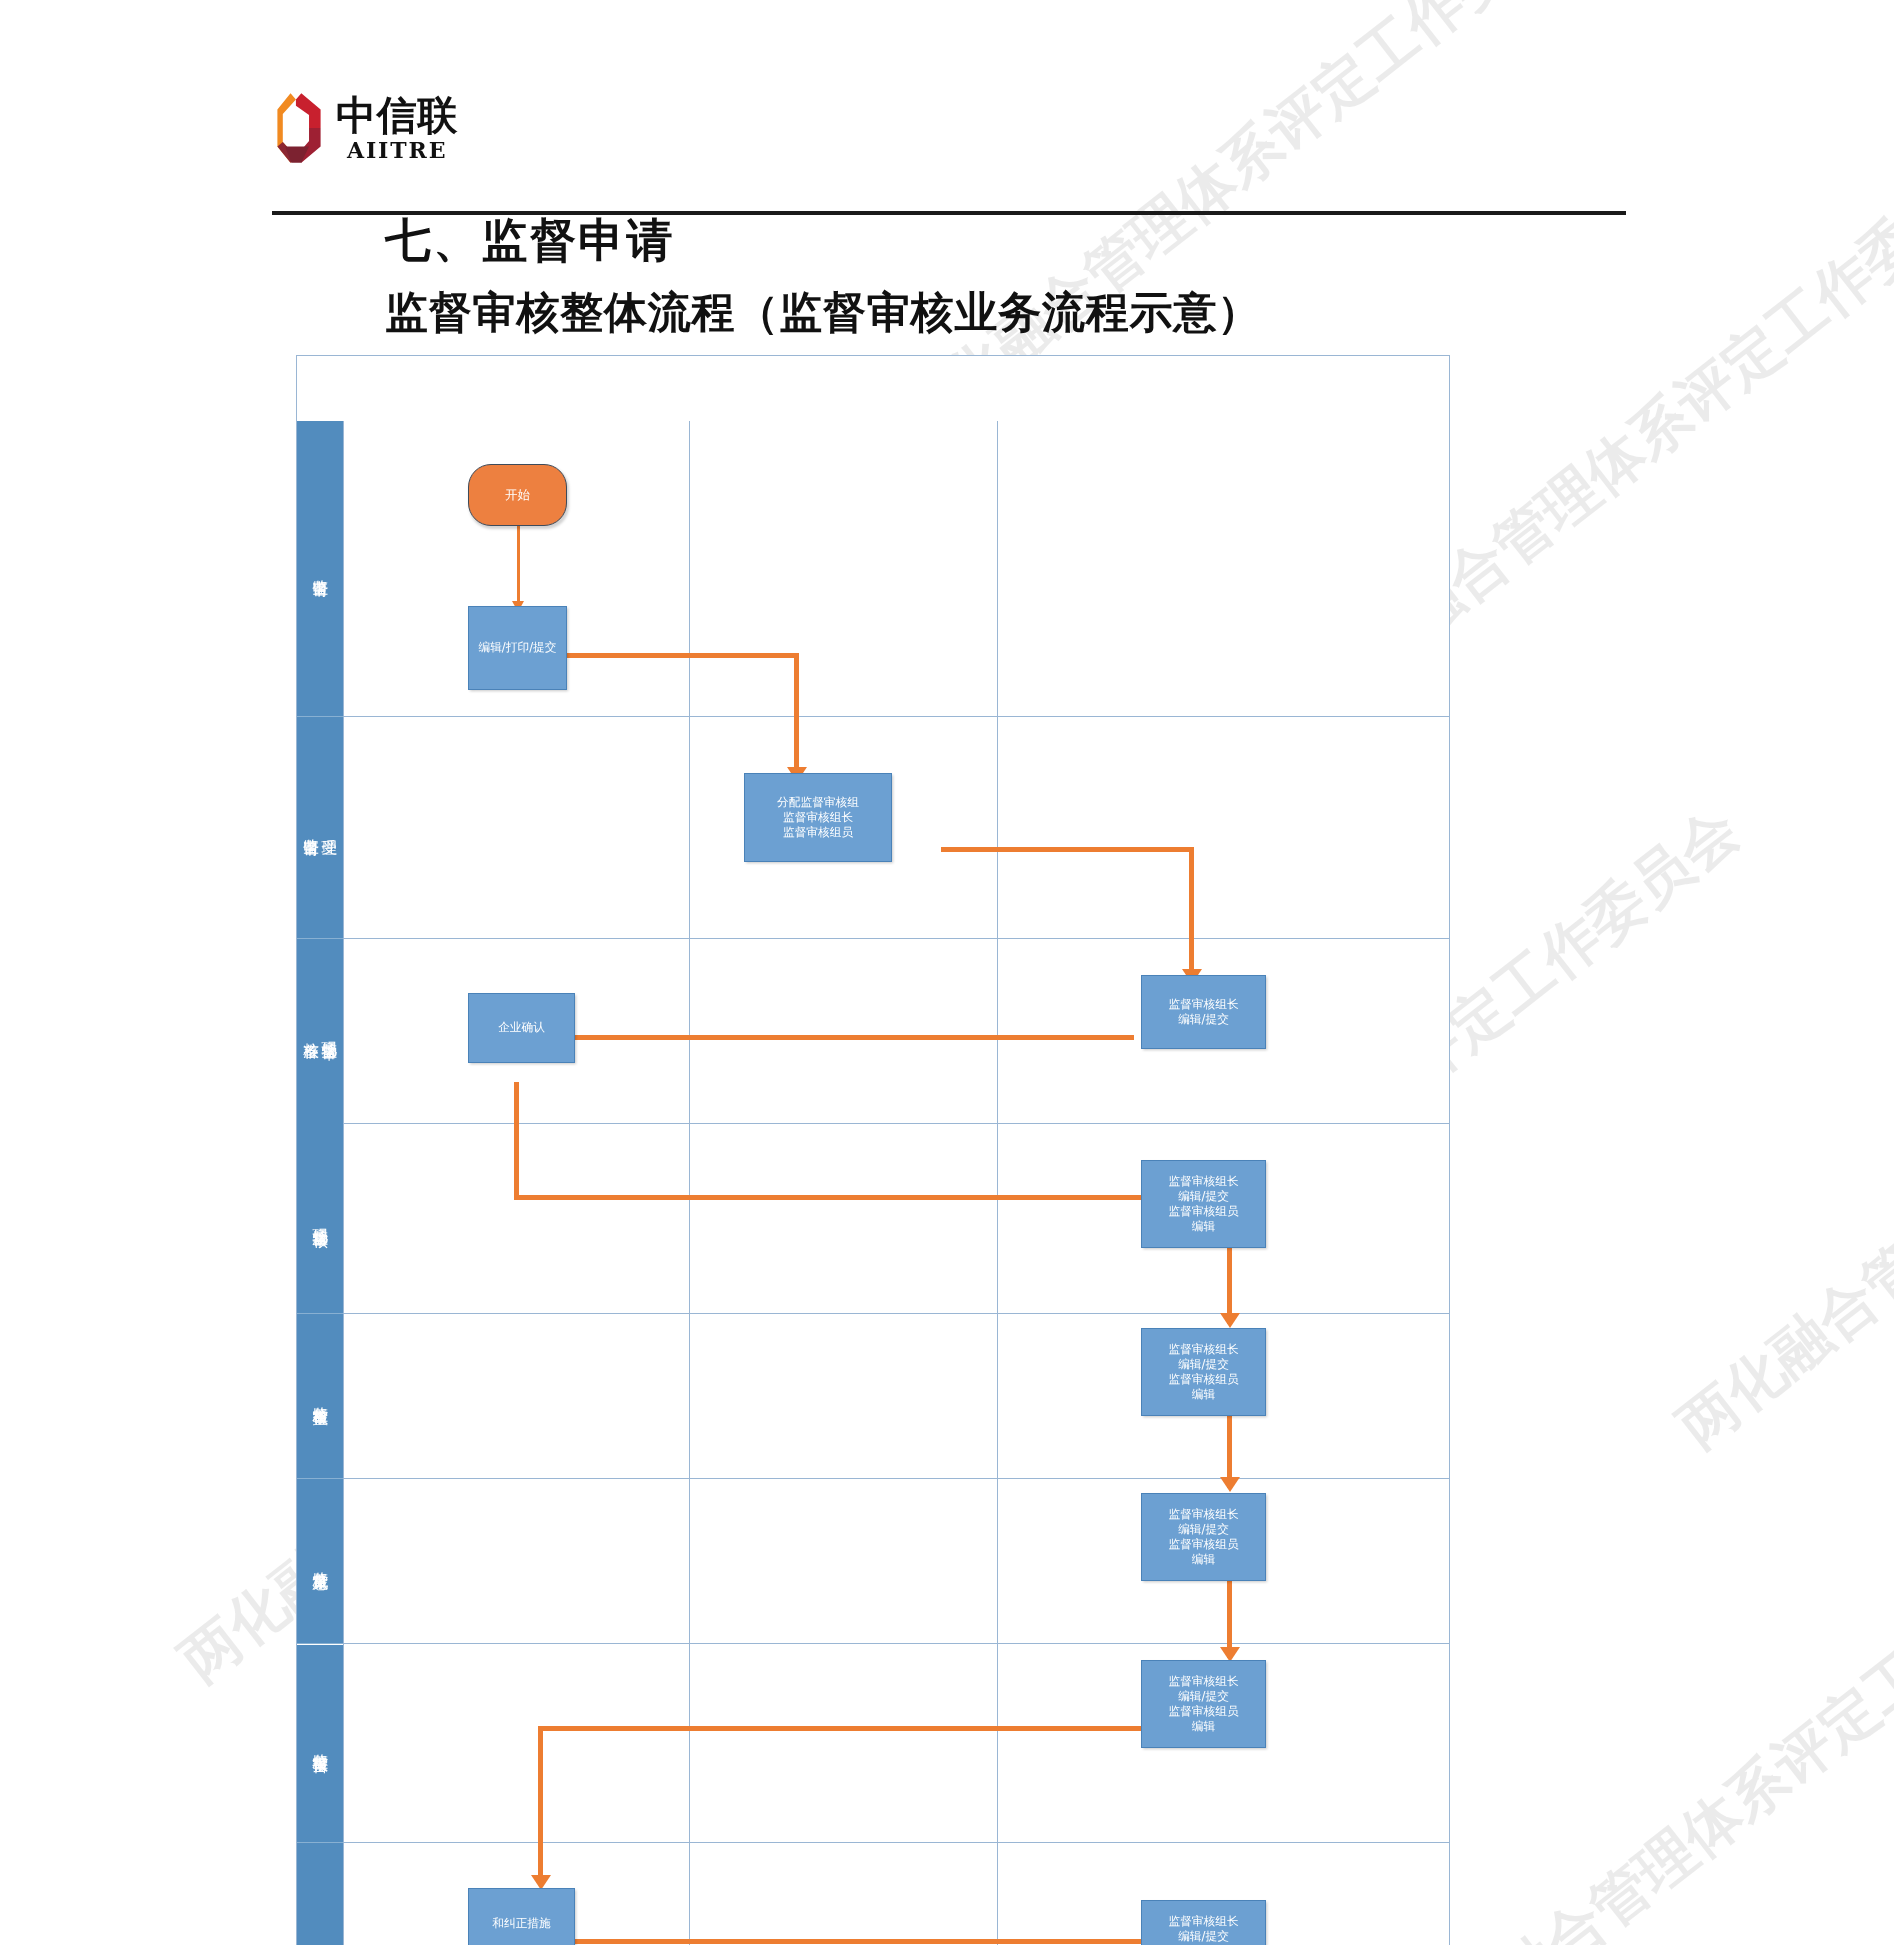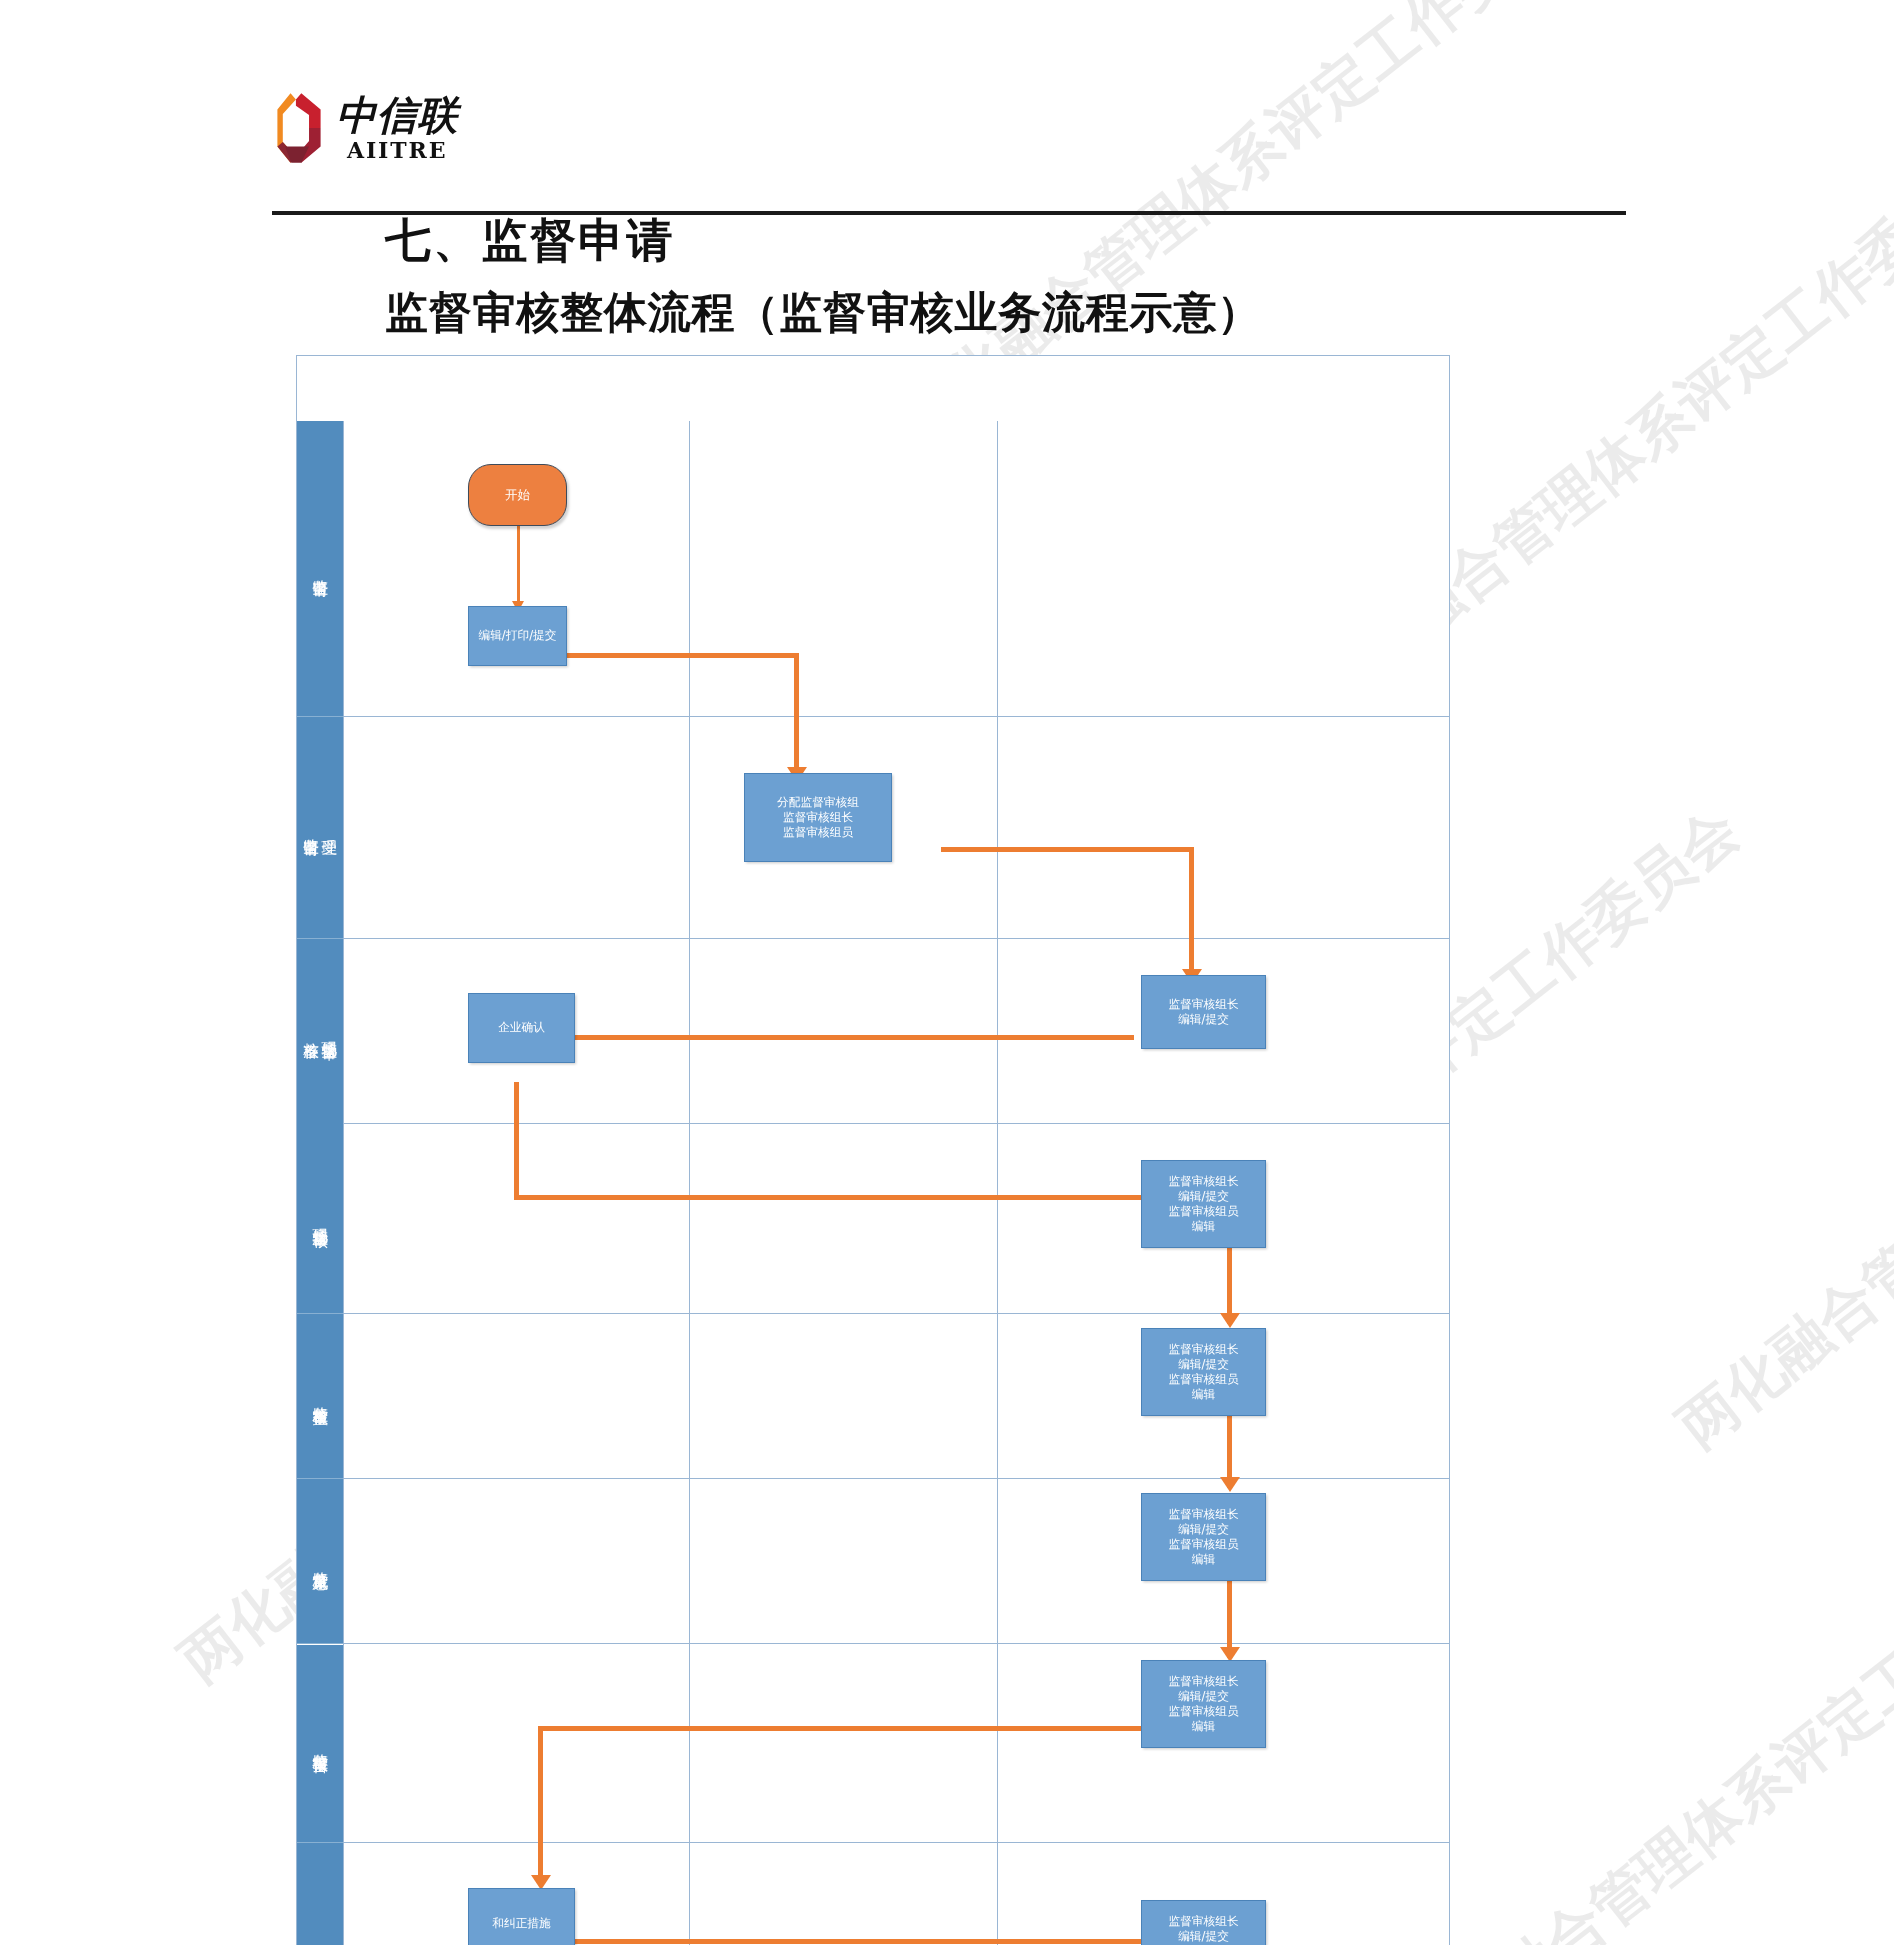--- a/index.html
+++ b/index.html
@@ -14,21 +14,21 @@
   .wm{position:absolute;color:#000;opacity:.075;font-size:58px;font-weight:700;
       white-space:nowrap;transform-origin:center center;
       font-family:"DejaVu Sans","Liberation Sans",sans-serif;}
 
   
   .page-header{position:absolute;left:0;top:58px;width:1895px;height:101px;z-index:20;}
   .logo-wrap{position:absolute;left:272px;top:31px;display:flex;align-items:center;gap:10px;}
   .logo-mark{width:54px;height:78px;position:relative;}
   .logo-txt{display:flex;flex-direction:column;align-items:center;line-height:1;}
   .logo-cn{font-size:40px;font-weight:700;letter-spacing:0.8px;color:#111;
-           font-family:"DejaVu Sans","Liberation Sans",sans-serif;font-style:italic;}
+           font-family:"DejaVu Sans","Liberation Sans",sans-serif;}
   .logo-en{font-size:22px;font-weight:700;letter-spacing:1.9px;color:#111;margin-top:3.9px;
            font-family:"DejaVu Serif","Liberation Serif",serif;}
   .header-right{position:absolute;right:265px;top:47px;font-size:37px;font-weight:700;color:#1a1a1a;
                 font-family:"DejaVu Serif","Liberation Serif",serif;white-space:nowrap;}
   .header-rule{position:absolute;left:272px;top:153px;width:1354px;height:4.3px;background:#1a1a1a;}
 
   
   .sec-title{position:absolute;left:385px;top:210px;font-size:46px;font-weight:700;color:#111;
              letter-spacing:2.3px;font-family:"DejaVu Serif","Liberation Serif",serif;z-index:20;}
   .sub-title{position:absolute;left:385px;top:284px;font-size:43px;font-weight:700;color:#111;
@@ -192,21 +192,21 @@
     <div class="conn" style="left:241px;top:1305px;width:5.4px;height:156px;"></div>
     <div class="arrow down" style="left:234px;top:1454px;"></div>
 
     <div class="conn" style="left:257px;top:1518px;width:634px;height:5.4px;"></div>
     <div class="arrow right" style="left:888px;top:1510px;"></div>
 
     <div class="node start" style="left:171px;top:43px;width:99px;height:62px;">
       <span>开始</span>
     </div>
 
-    <div class="node" style="left:171px;top:185px;width:99px;height:60px;">
+    <div class="node" style="left:171px;top:185px;width:99px;height:84px;">
       <span>编辑/打印/提交</span>
     </div>
 
     <div class="node" style="left:447px;top:352px;width:148px;height:89px;">
       <span>分配监督审核组
 监督审核组长
 监督审核组员</span>
     </div>
 
     <div class="node" style="left:844px;top:554px;width:125px;height:74px;">

